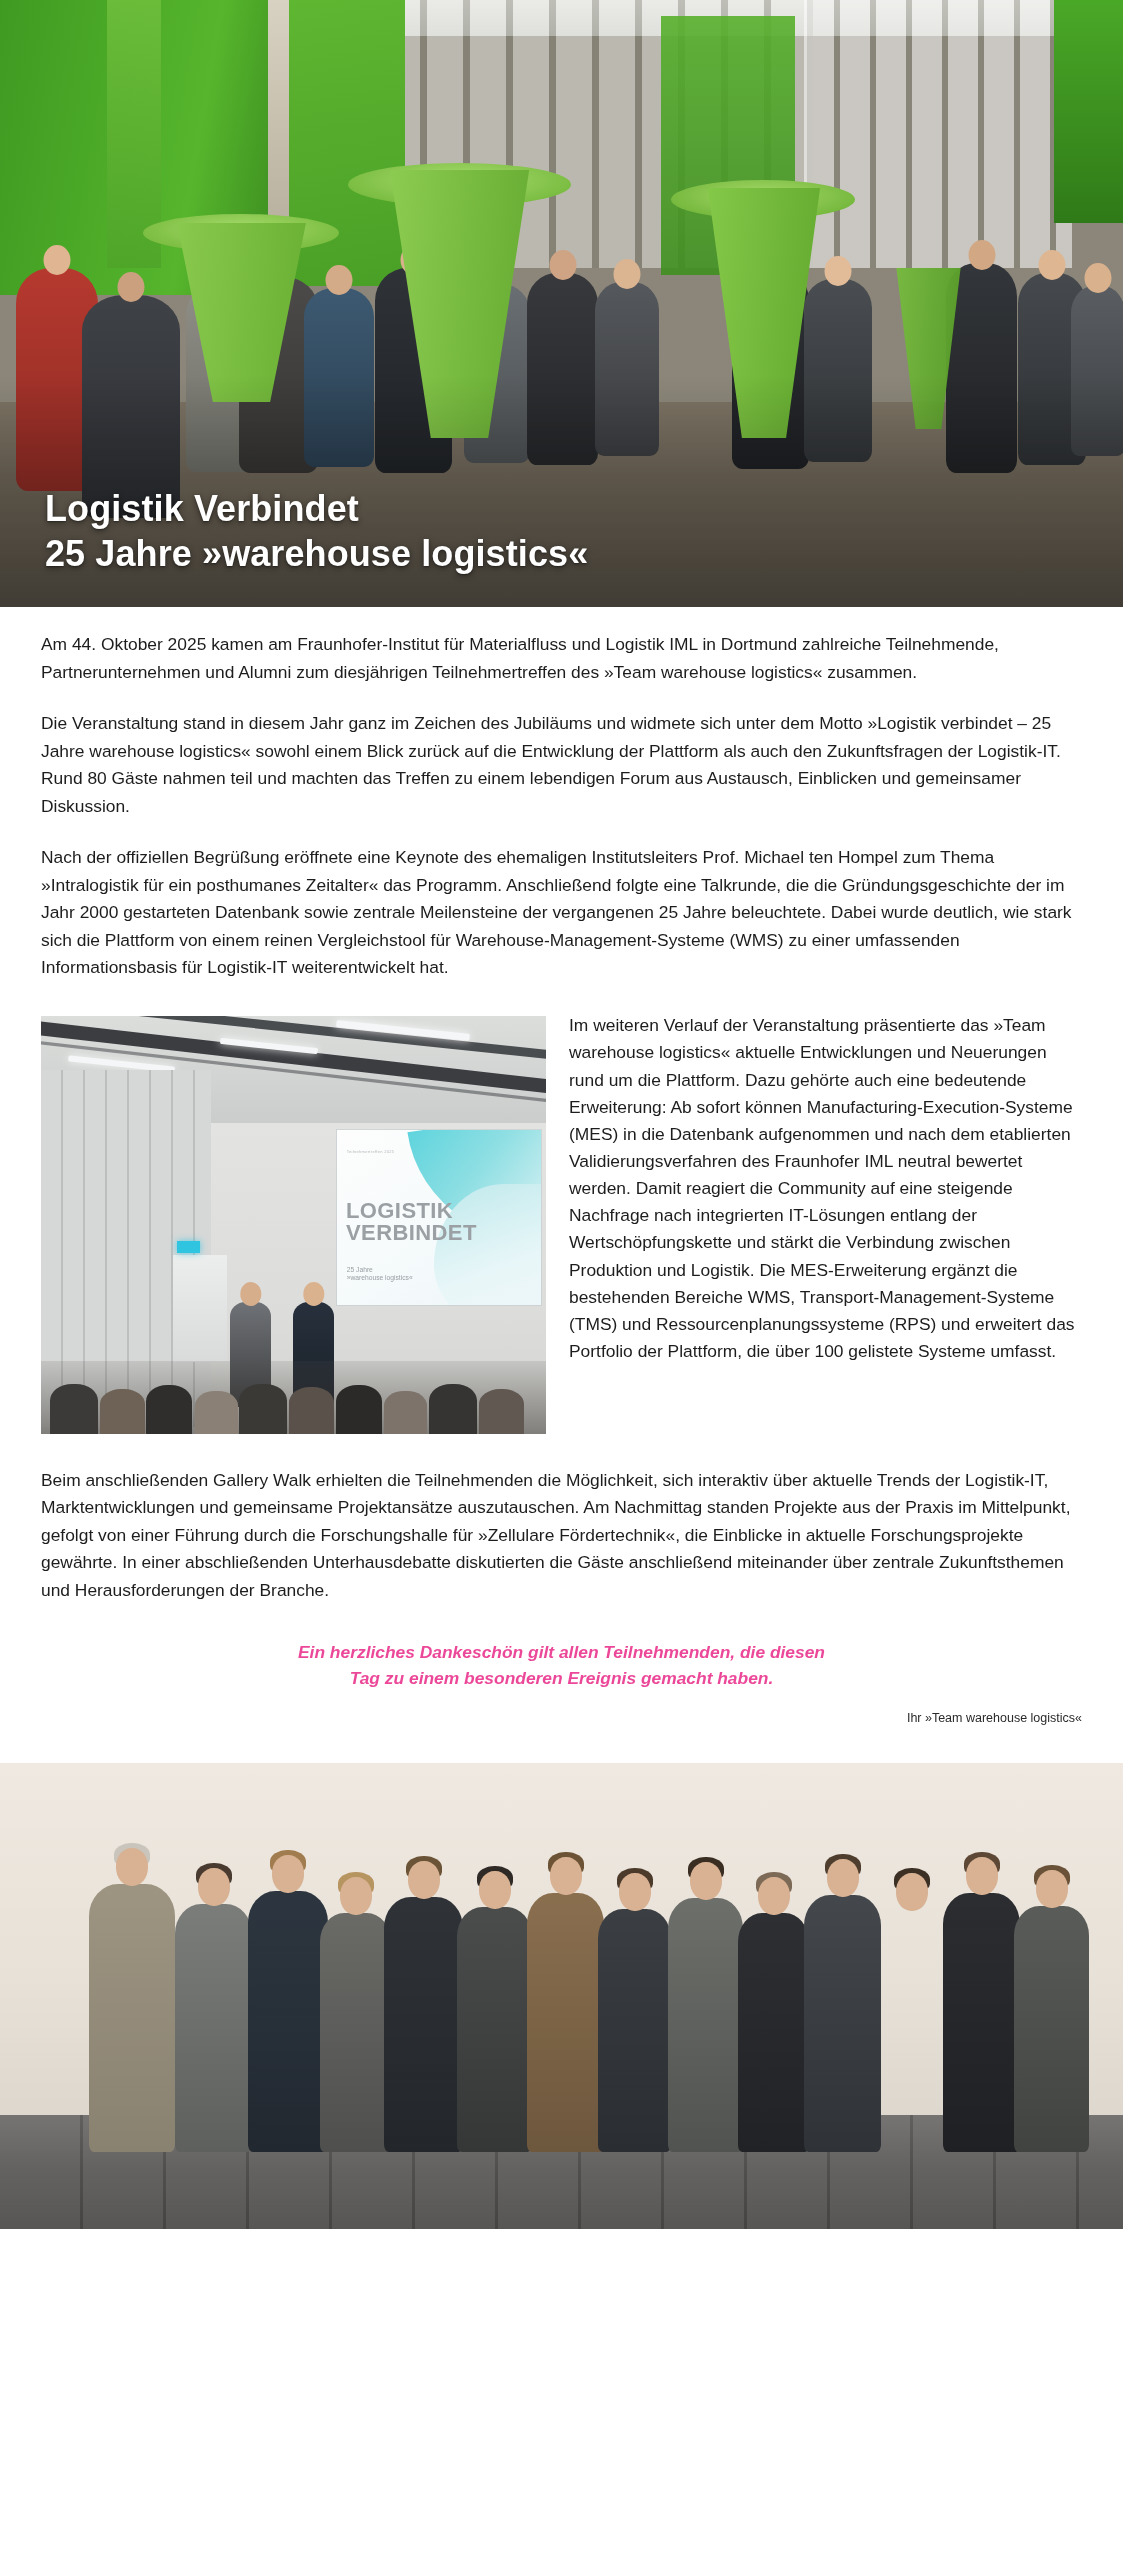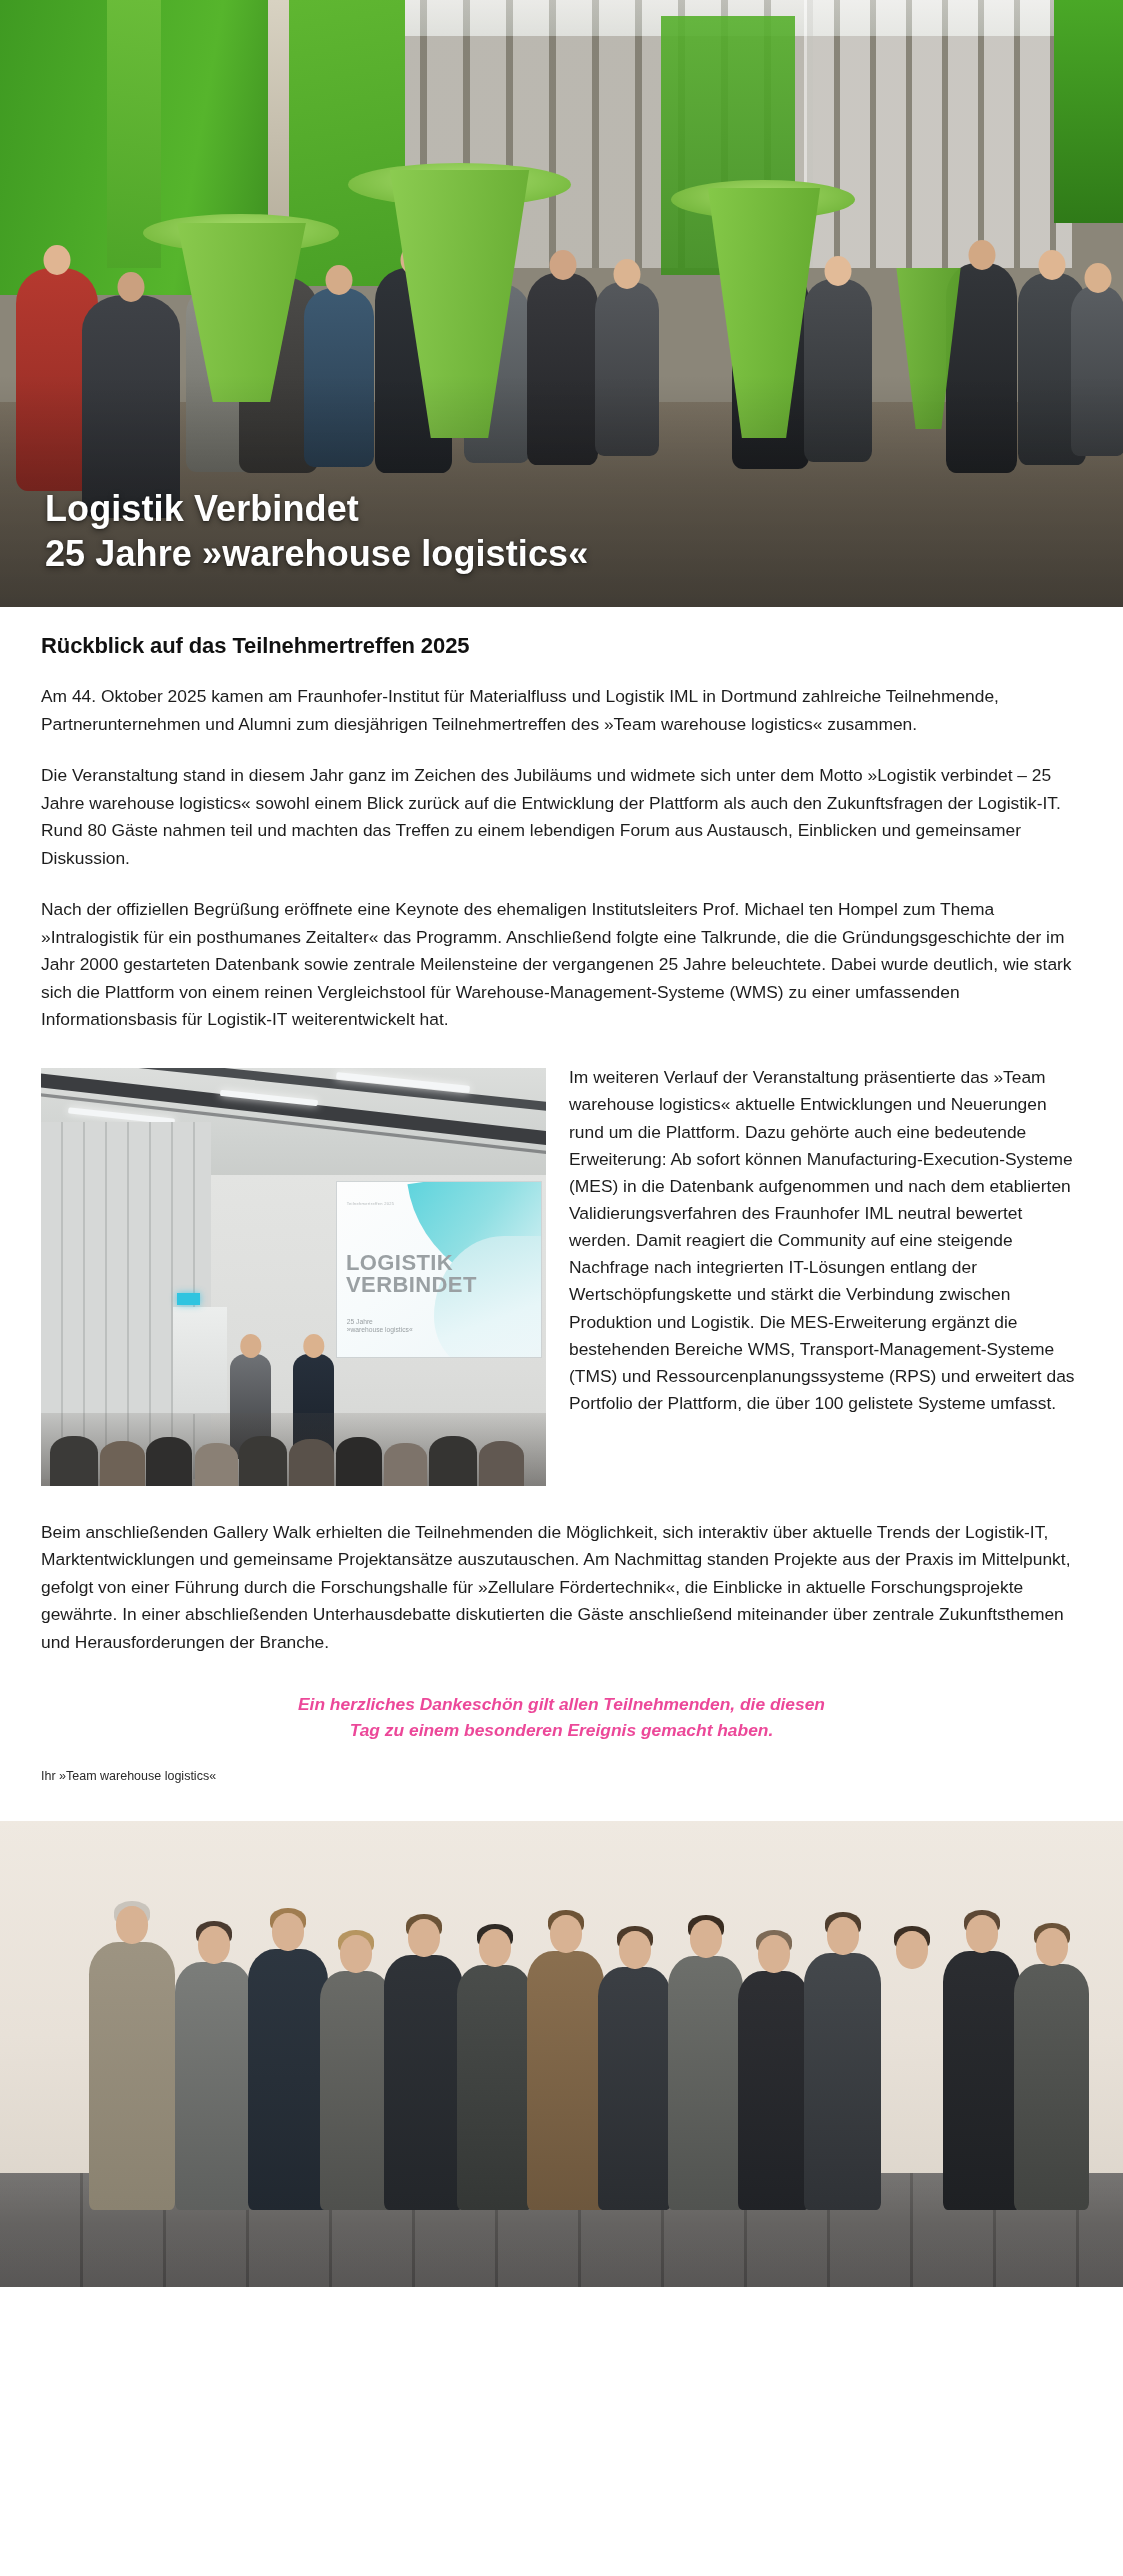--- a/index.html
+++ b/index.html
@@ -300,22 +300,22 @@
     text-align: center;
     font-style: italic;
     font-weight: bold;
     font-size: 17.4px;
     line-height: 1.45;
     color: #ec4899;
     white-space: pre-line;
   }
 
   .signature {
-    margin-top: 26px;
-    text-align: left;
+    margin-top: 20px;
+    text-align: right;
     font-size: 12.5px;
     color: #2a2a2a;
   }
 
   
   .team-photo {
     position: relative;
     margin-top: 38px;
     width: 1123px;
     height: 466px;
@@ -422,21 +422,20 @@
       <div class="table-green t2"></div>
 
       <div class="hero-gradient"></div>
     </div>
     <div class="hero-title">Logistik Verbindet
 25 Jahre »warehouse logistics«</div>
   </div>
 
   <div class="article">
 
-    <h1 class="section-heading">Rückblick auf das Teilnehmertreffen 2025</h1>
 
     <p class="body">Am 44. Oktober 2025 kamen am Fraunhofer-Institut für Materialfluss und Logistik IML in Dortmund zahlreiche Teilnehmende, Partnerunternehmen und Alumni zum diesjährigen Teilnehmertreffen des »Team warehouse logistics« zusammen.</p>
     <p class="body">Die Veranstaltung stand in diesem Jahr ganz im Zeichen des Jubiläums und widmete sich unter dem Motto »Logistik verbindet – 25 Jahre warehouse logistics« sowohl einem Blick zurück auf die Entwicklung der Plattform als auch den Zukunftsfragen der Logistik-IT. Rund 80 Gäste nahmen teil und machten das Treffen zu einem lebendigen Forum aus Austausch, Einblicken und gemeinsamer Diskussion.</p>
     <p class="body">Nach der offiziellen Begrüßung eröffnete eine Keynote des ehemaligen Institutsleiters Prof. Michael ten Hompel zum Thema »Intralogistik für ein posthumanes Zeitalter« das Programm. Anschließend folgte eine Talkrunde, die die Gründungsgeschichte der im Jahr 2000 gestarteten Datenbank sowie zentrale Meilensteine der vergangenen 25 Jahre beleuchtete. Dabei wurde deutlich, wie stark sich die Plattform von einem reinen Vergleichstool für Warehouse-Management-Systeme (WMS) zu einer umfassenden Informationsbasis für Logistik-IT weiterentwickelt hat.</p>
 
     <div class="media-block clearfix">
 
       <div class="photo-conf">
         <div class="conf-ceiling"></div>
         <div class="conf-beam b2"></div>

